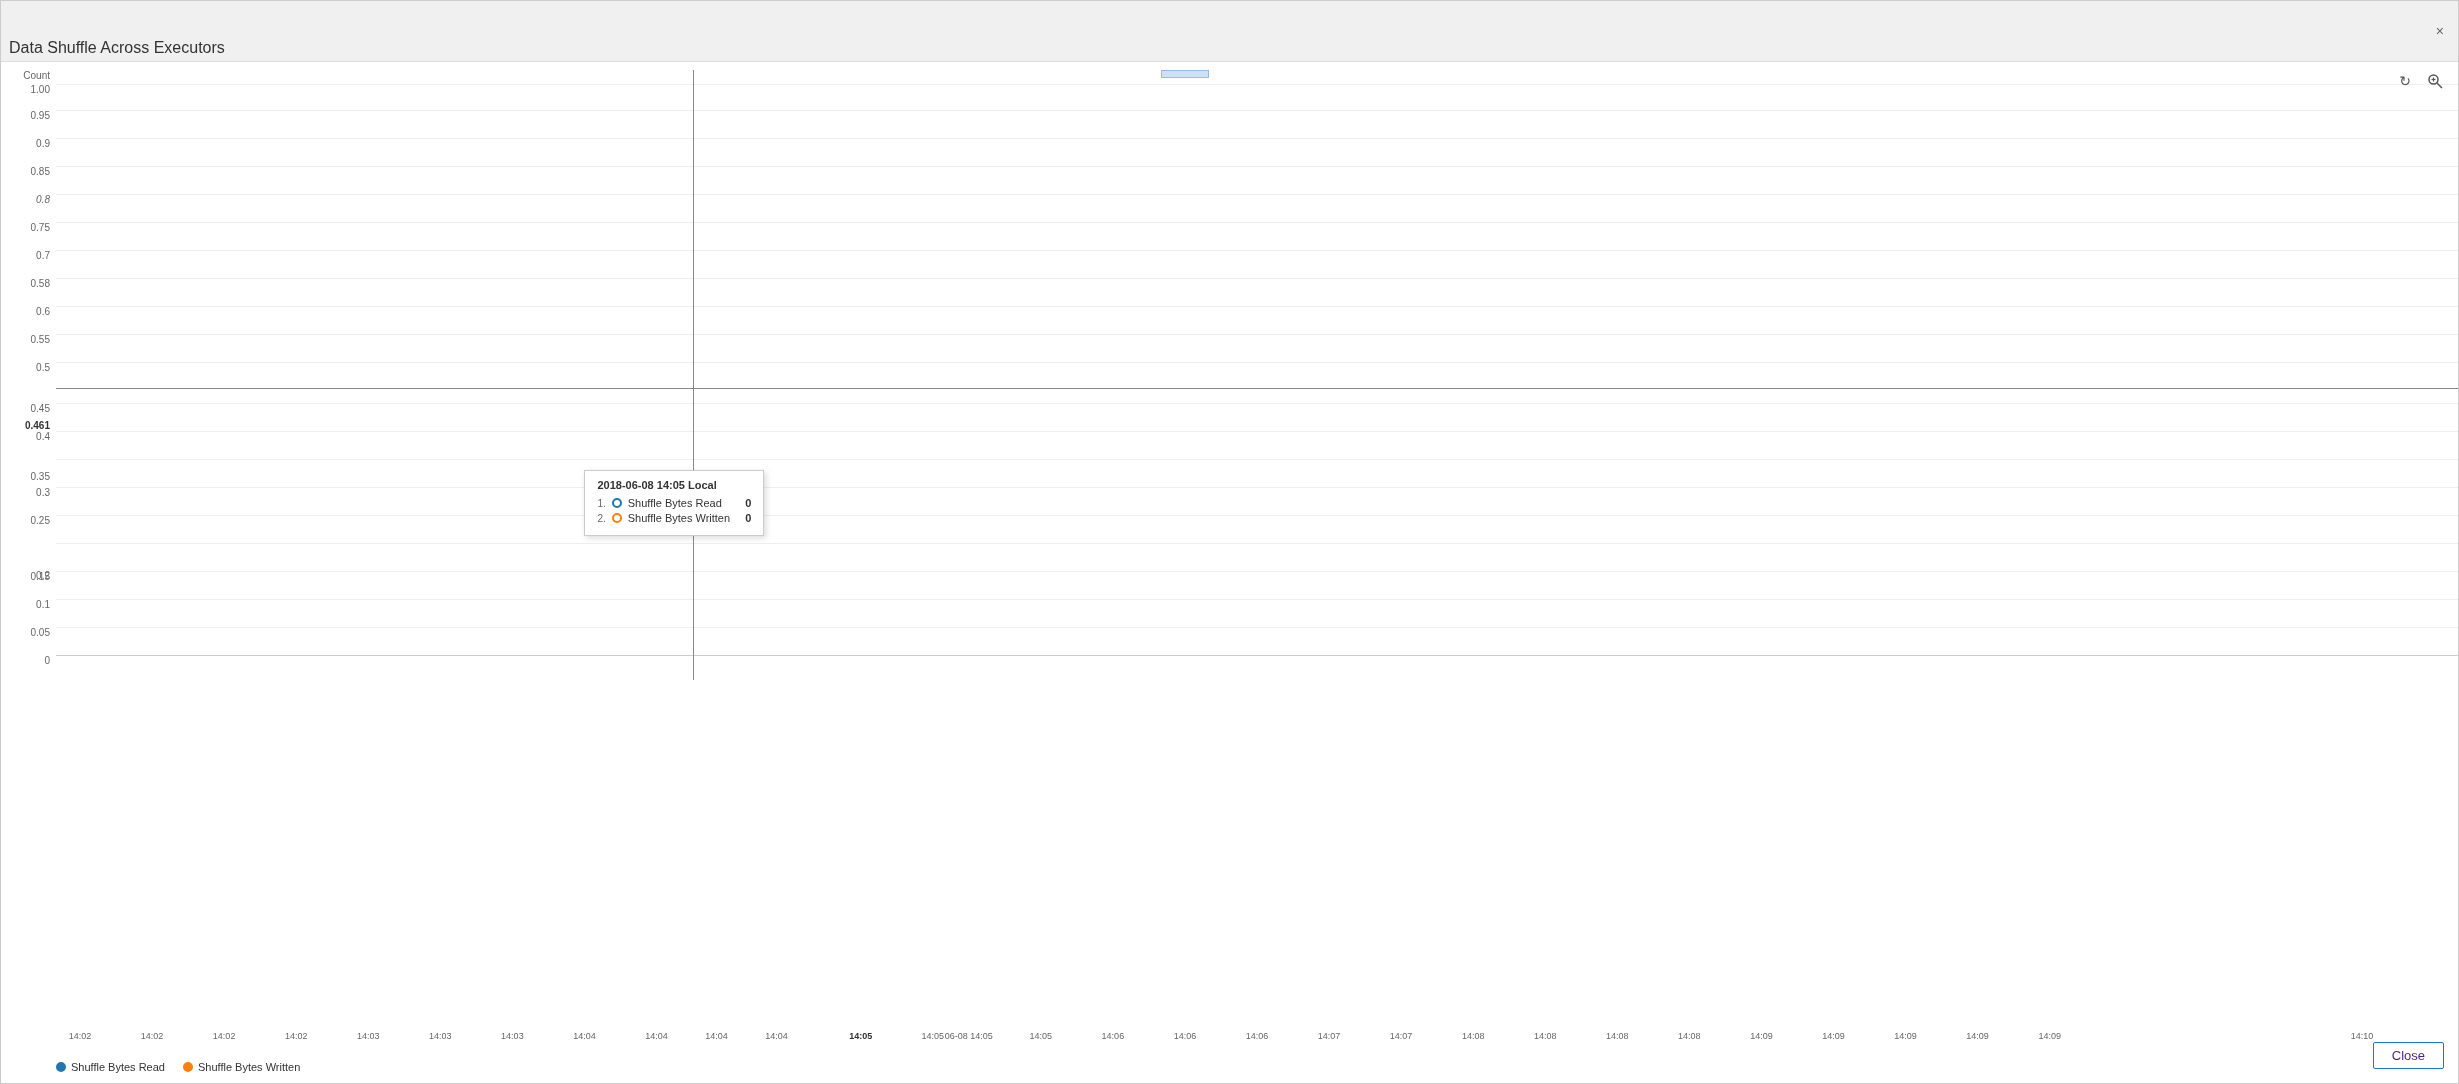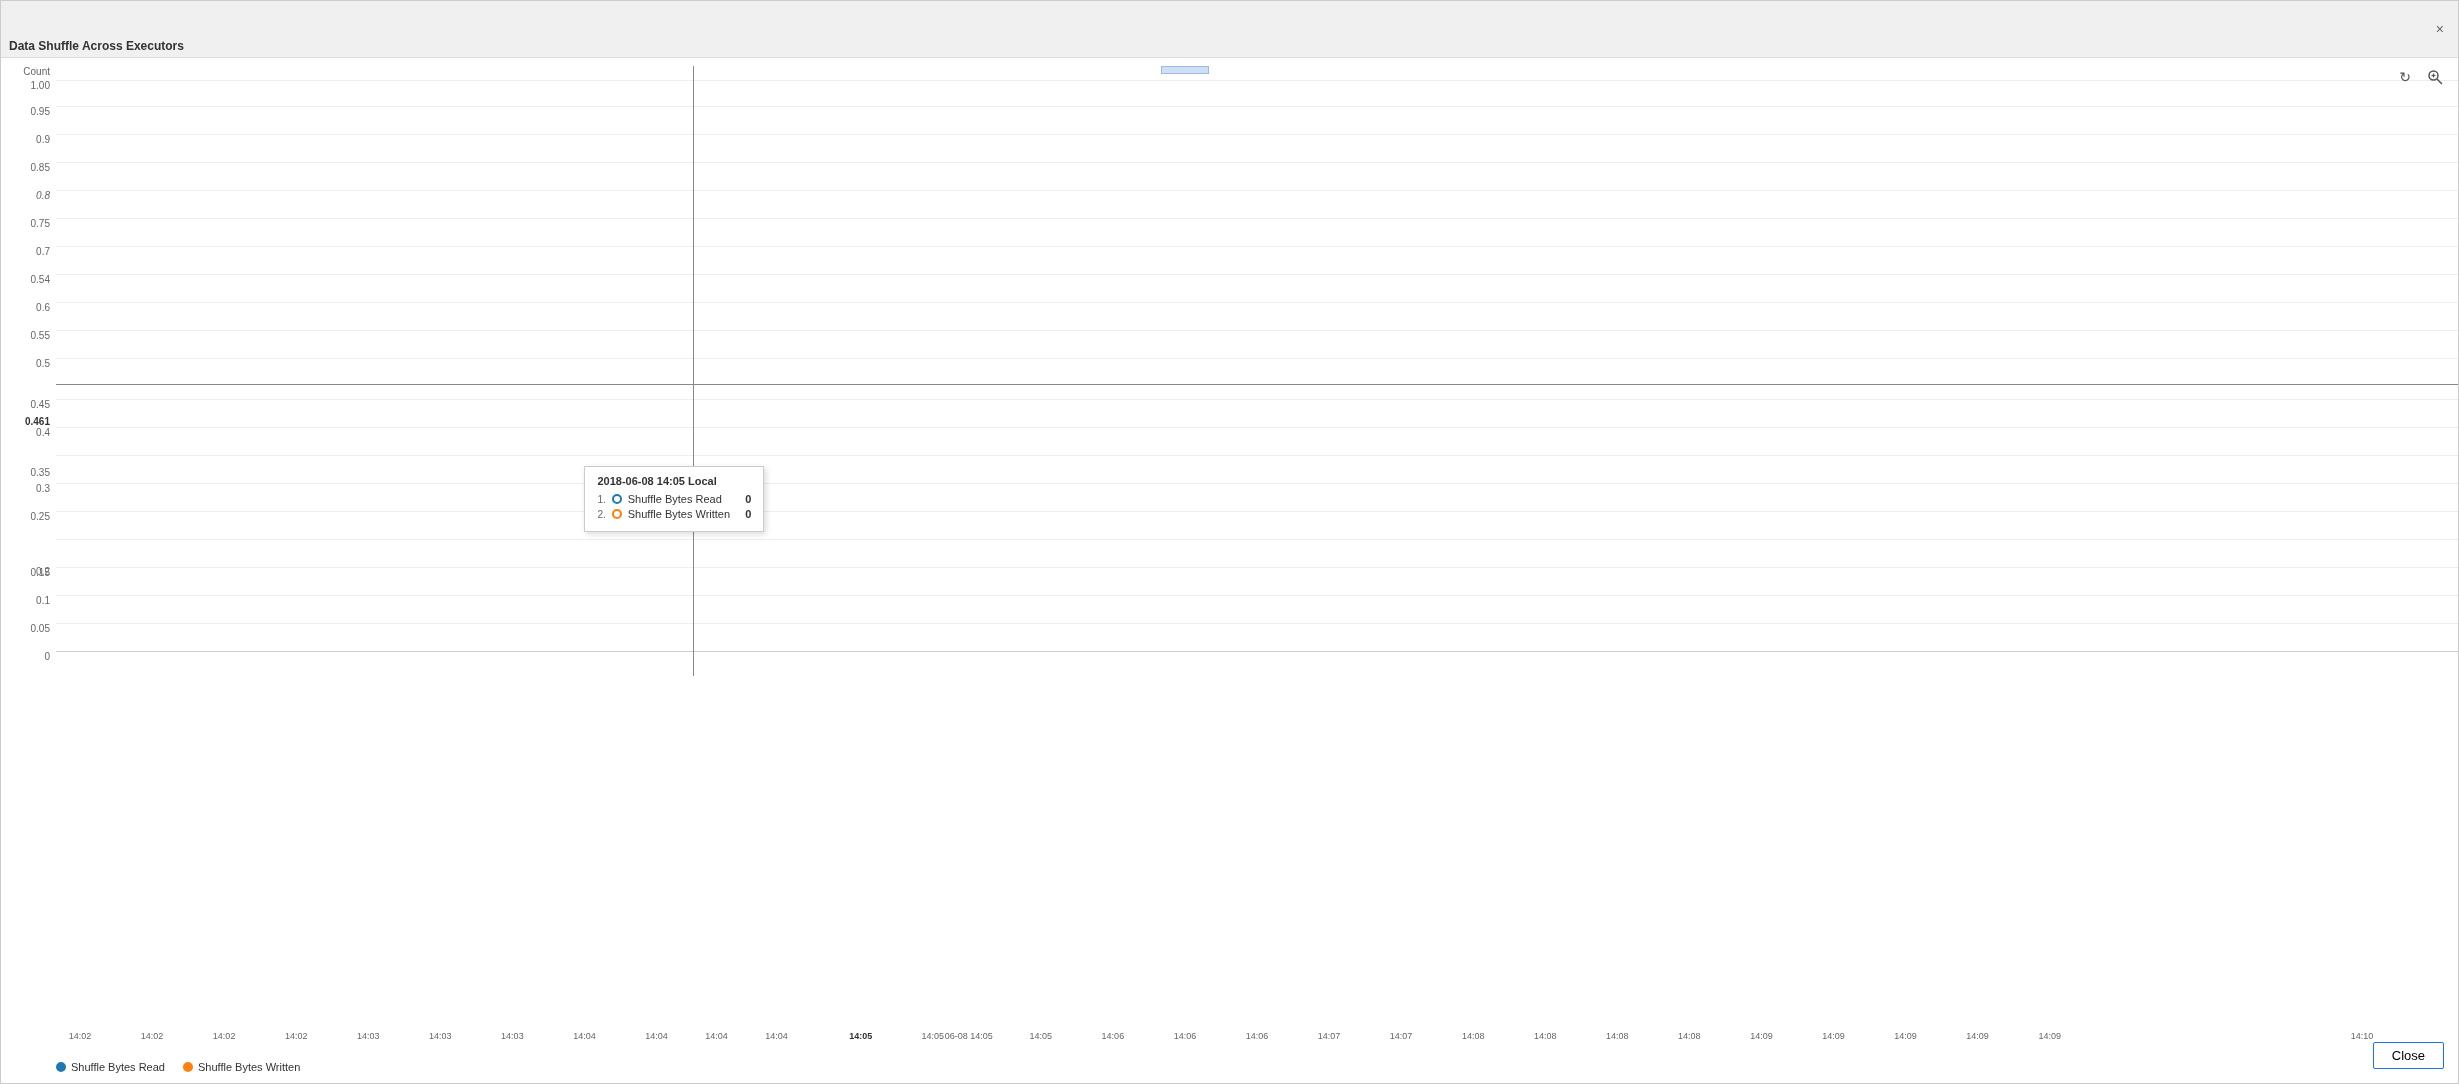--- a/index.html
+++ b/index.html
@@ -22,22 +22,22 @@
     .title-bar {
       display: flex;
       align-items: center;
       justify-content: space-between;
       padding: 4px 8px;
       background: #f0f0f0;
       border-bottom: 1px solid #ddd;
       min-height: 28px;
     }
     .title-bar-title {
-      font-size: 12px;
-      font-weight: bold;
+      font-size: 16px;
+      font-weight: normal;
       color: #333;
       margin-top: 34px;
     }
     .title-bar-close {
       font-size: 14px;
       color: #666;
       cursor: pointer;
       padding: 2px 6px;
     }
     .chart-container {
@@ -208,21 +208,21 @@
     }
     .tooltip-value {
       font-weight: bold;
     }
     .close-btn {
       position: absolute;
       bottom: 14px;
       right: 14px;
       background: #fff;
       border: 1px solid #1a73e8;
-      color: #000000;
+      color: #4c1d95;
       padding: 5px 18px;
       font-size: 13px;
       cursor: pointer;
       border-radius: 2px;
     }
   </style>
 </head>
 <body>
 
 <div class="window">
@@ -251,21 +251,21 @@
       <div class="y-axis" style="position:relative; width:55px;">
         <span class="y-axis-label-count" style="position:absolute; top:0; right:6px; font-size:10px; color:#666;">Count</span>
 
         <span class="y-tick" style="top:14px;">1.00</span>
         <span class="y-tick" style="top:40px;">0.95</span>
         <span class="y-tick" style="top:68px;">0.9</span>
         <span class="y-tick" style="top:96px;">0.85</span>
         <span class="y-tick" style="top:124px;font-style:italic;">0.8</span>
         <span class="y-tick" style="top:152px;">0.75</span>
         <span class="y-tick" style="top:180px;">0.7</span>
-        <span class="y-tick" style="top:208px;">0.54</span>
+        <span class="y-tick" style="top:208px;">0.58</span>
         <span class="y-tick" style="top:236px;">0.6</span>
         <span class="y-tick" style="top:264px;">0.55</span>
         <span class="y-tick" style="top:292px;">0.5</span>
         <span class="y-tick" style="top:318px; color:#333; font-weight:bold;margin-top:32px;">0.461</span>
         <span class="y-tick" style="top:333px;">0.45</span>
         <span class="y-tick" style="top:361px;">0.4</span>
         <span class="y-tick" style="top:401px;">0.35</span>
         <span class="y-tick" style="top:417px;">0.3</span>
         <span class="y-tick" style="top:445px;">0.25</span>
         <span class="y-tick" style="top:500px;">0.2</span>

